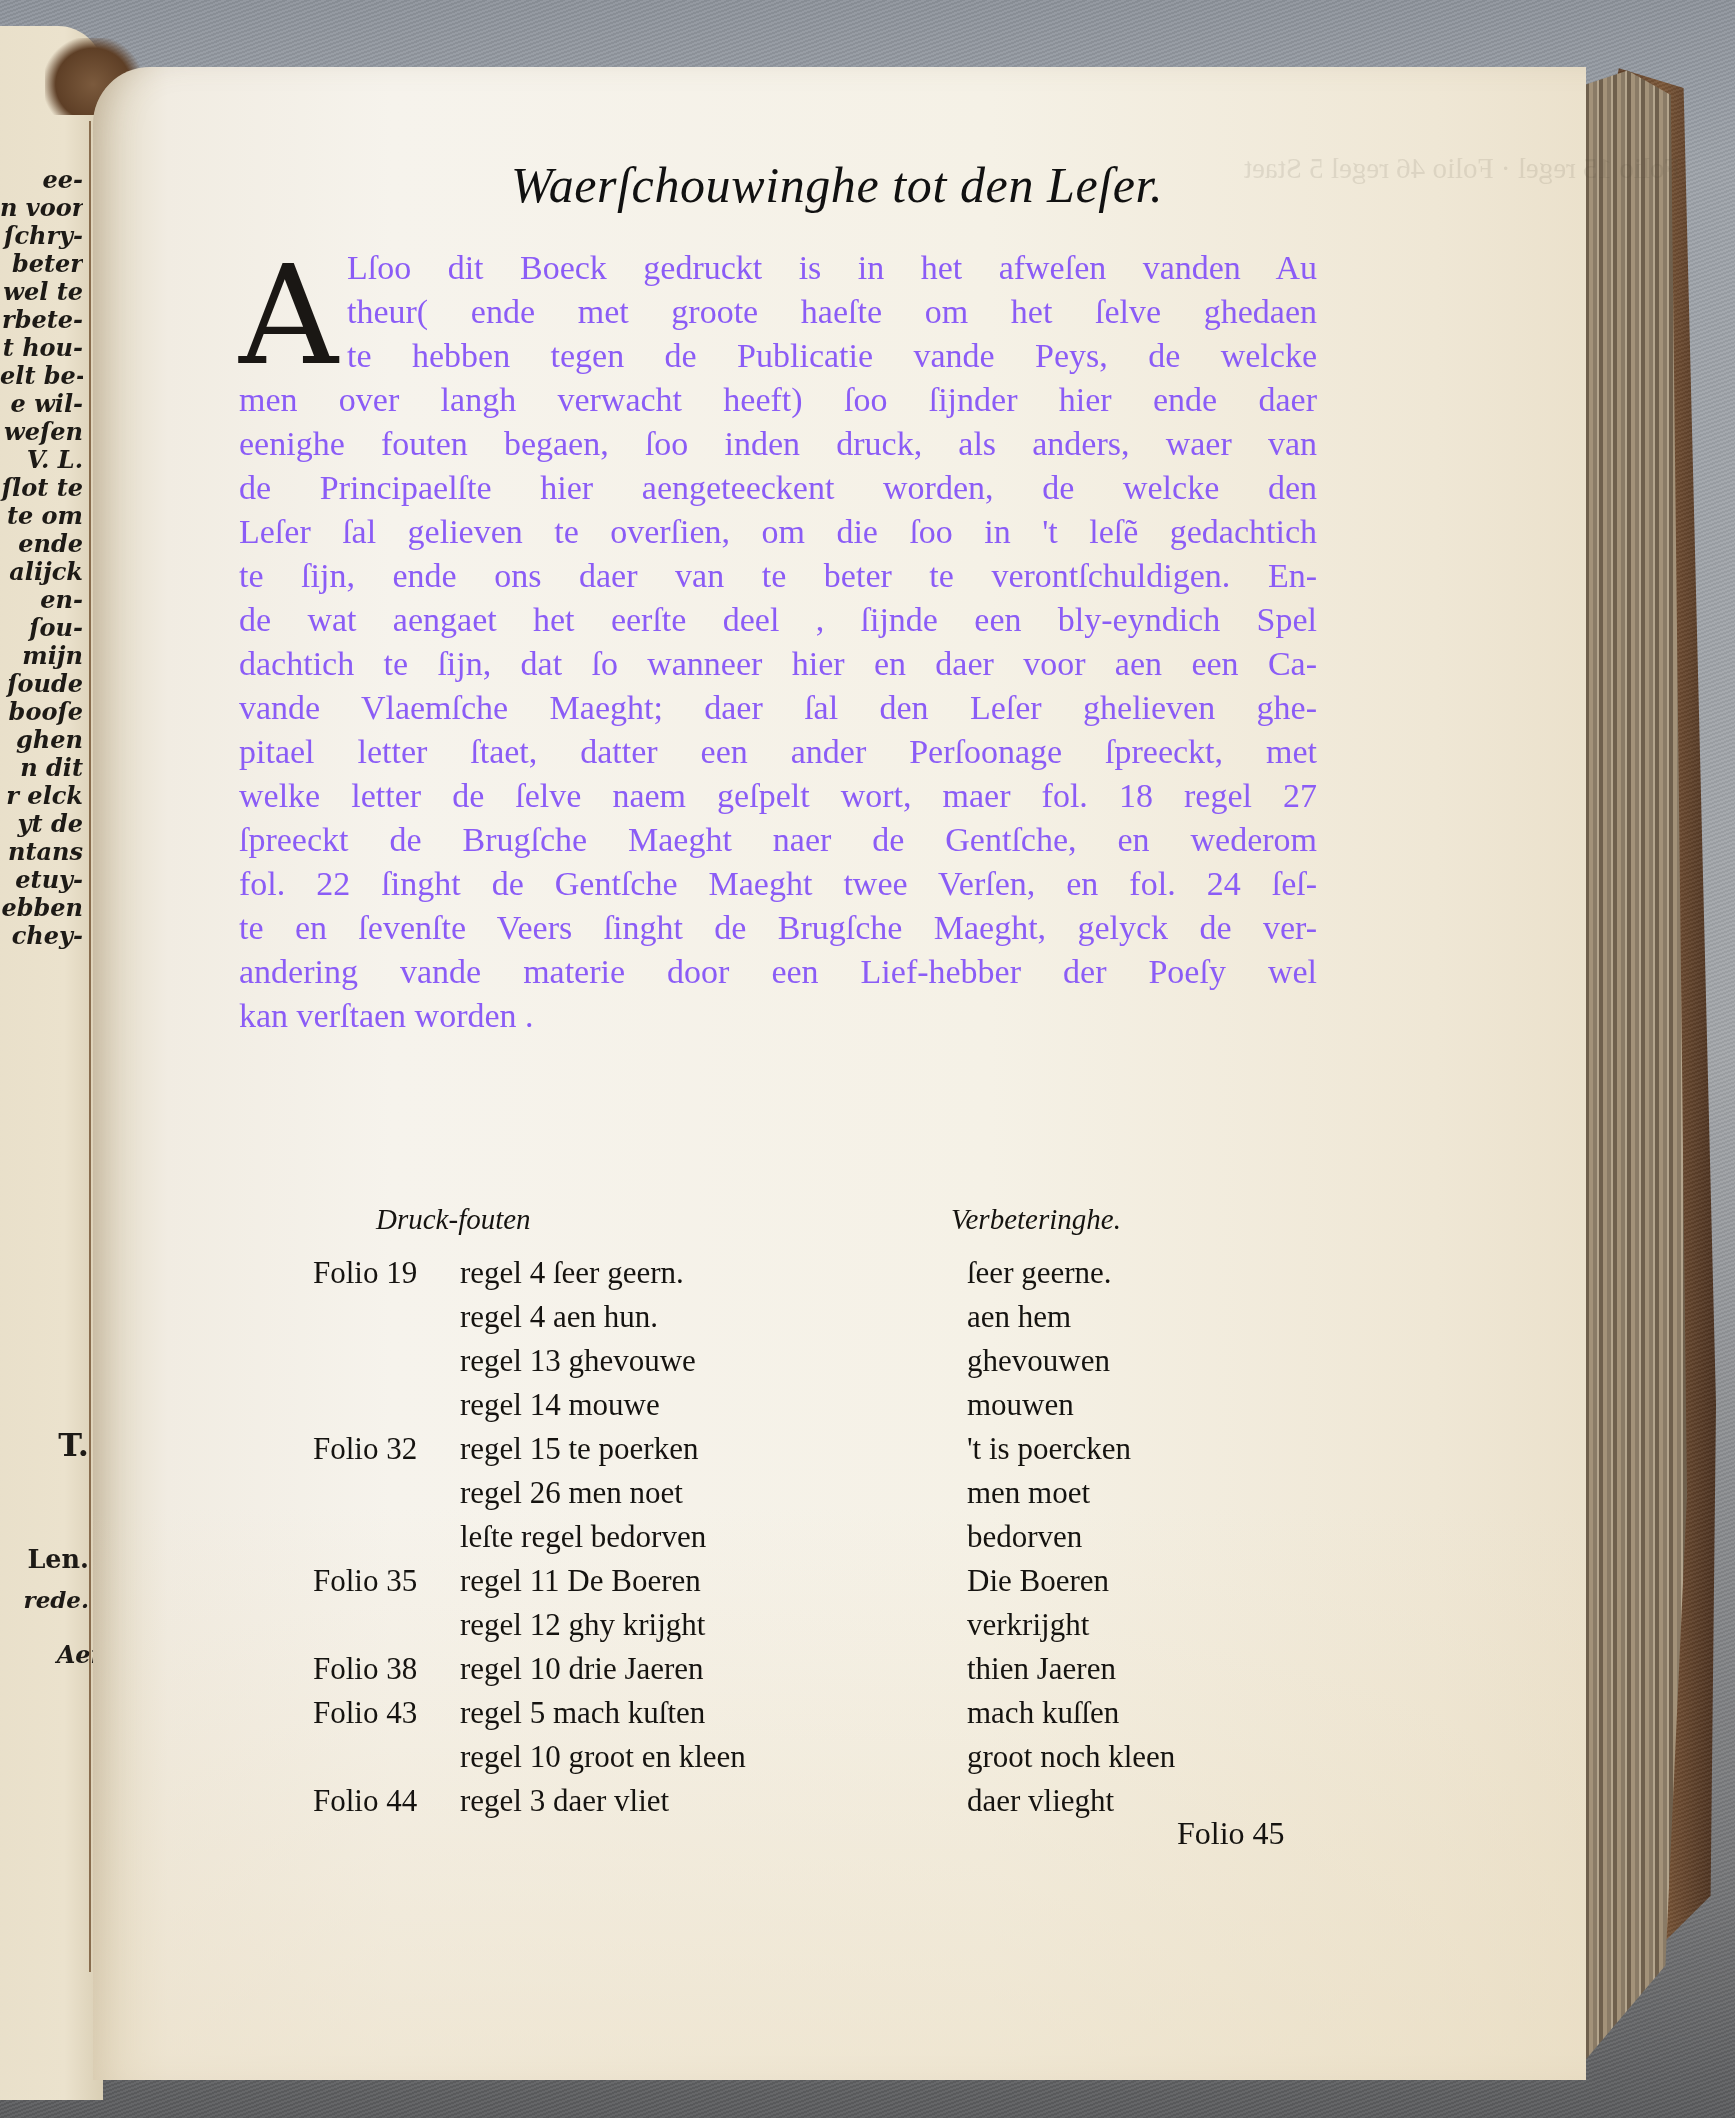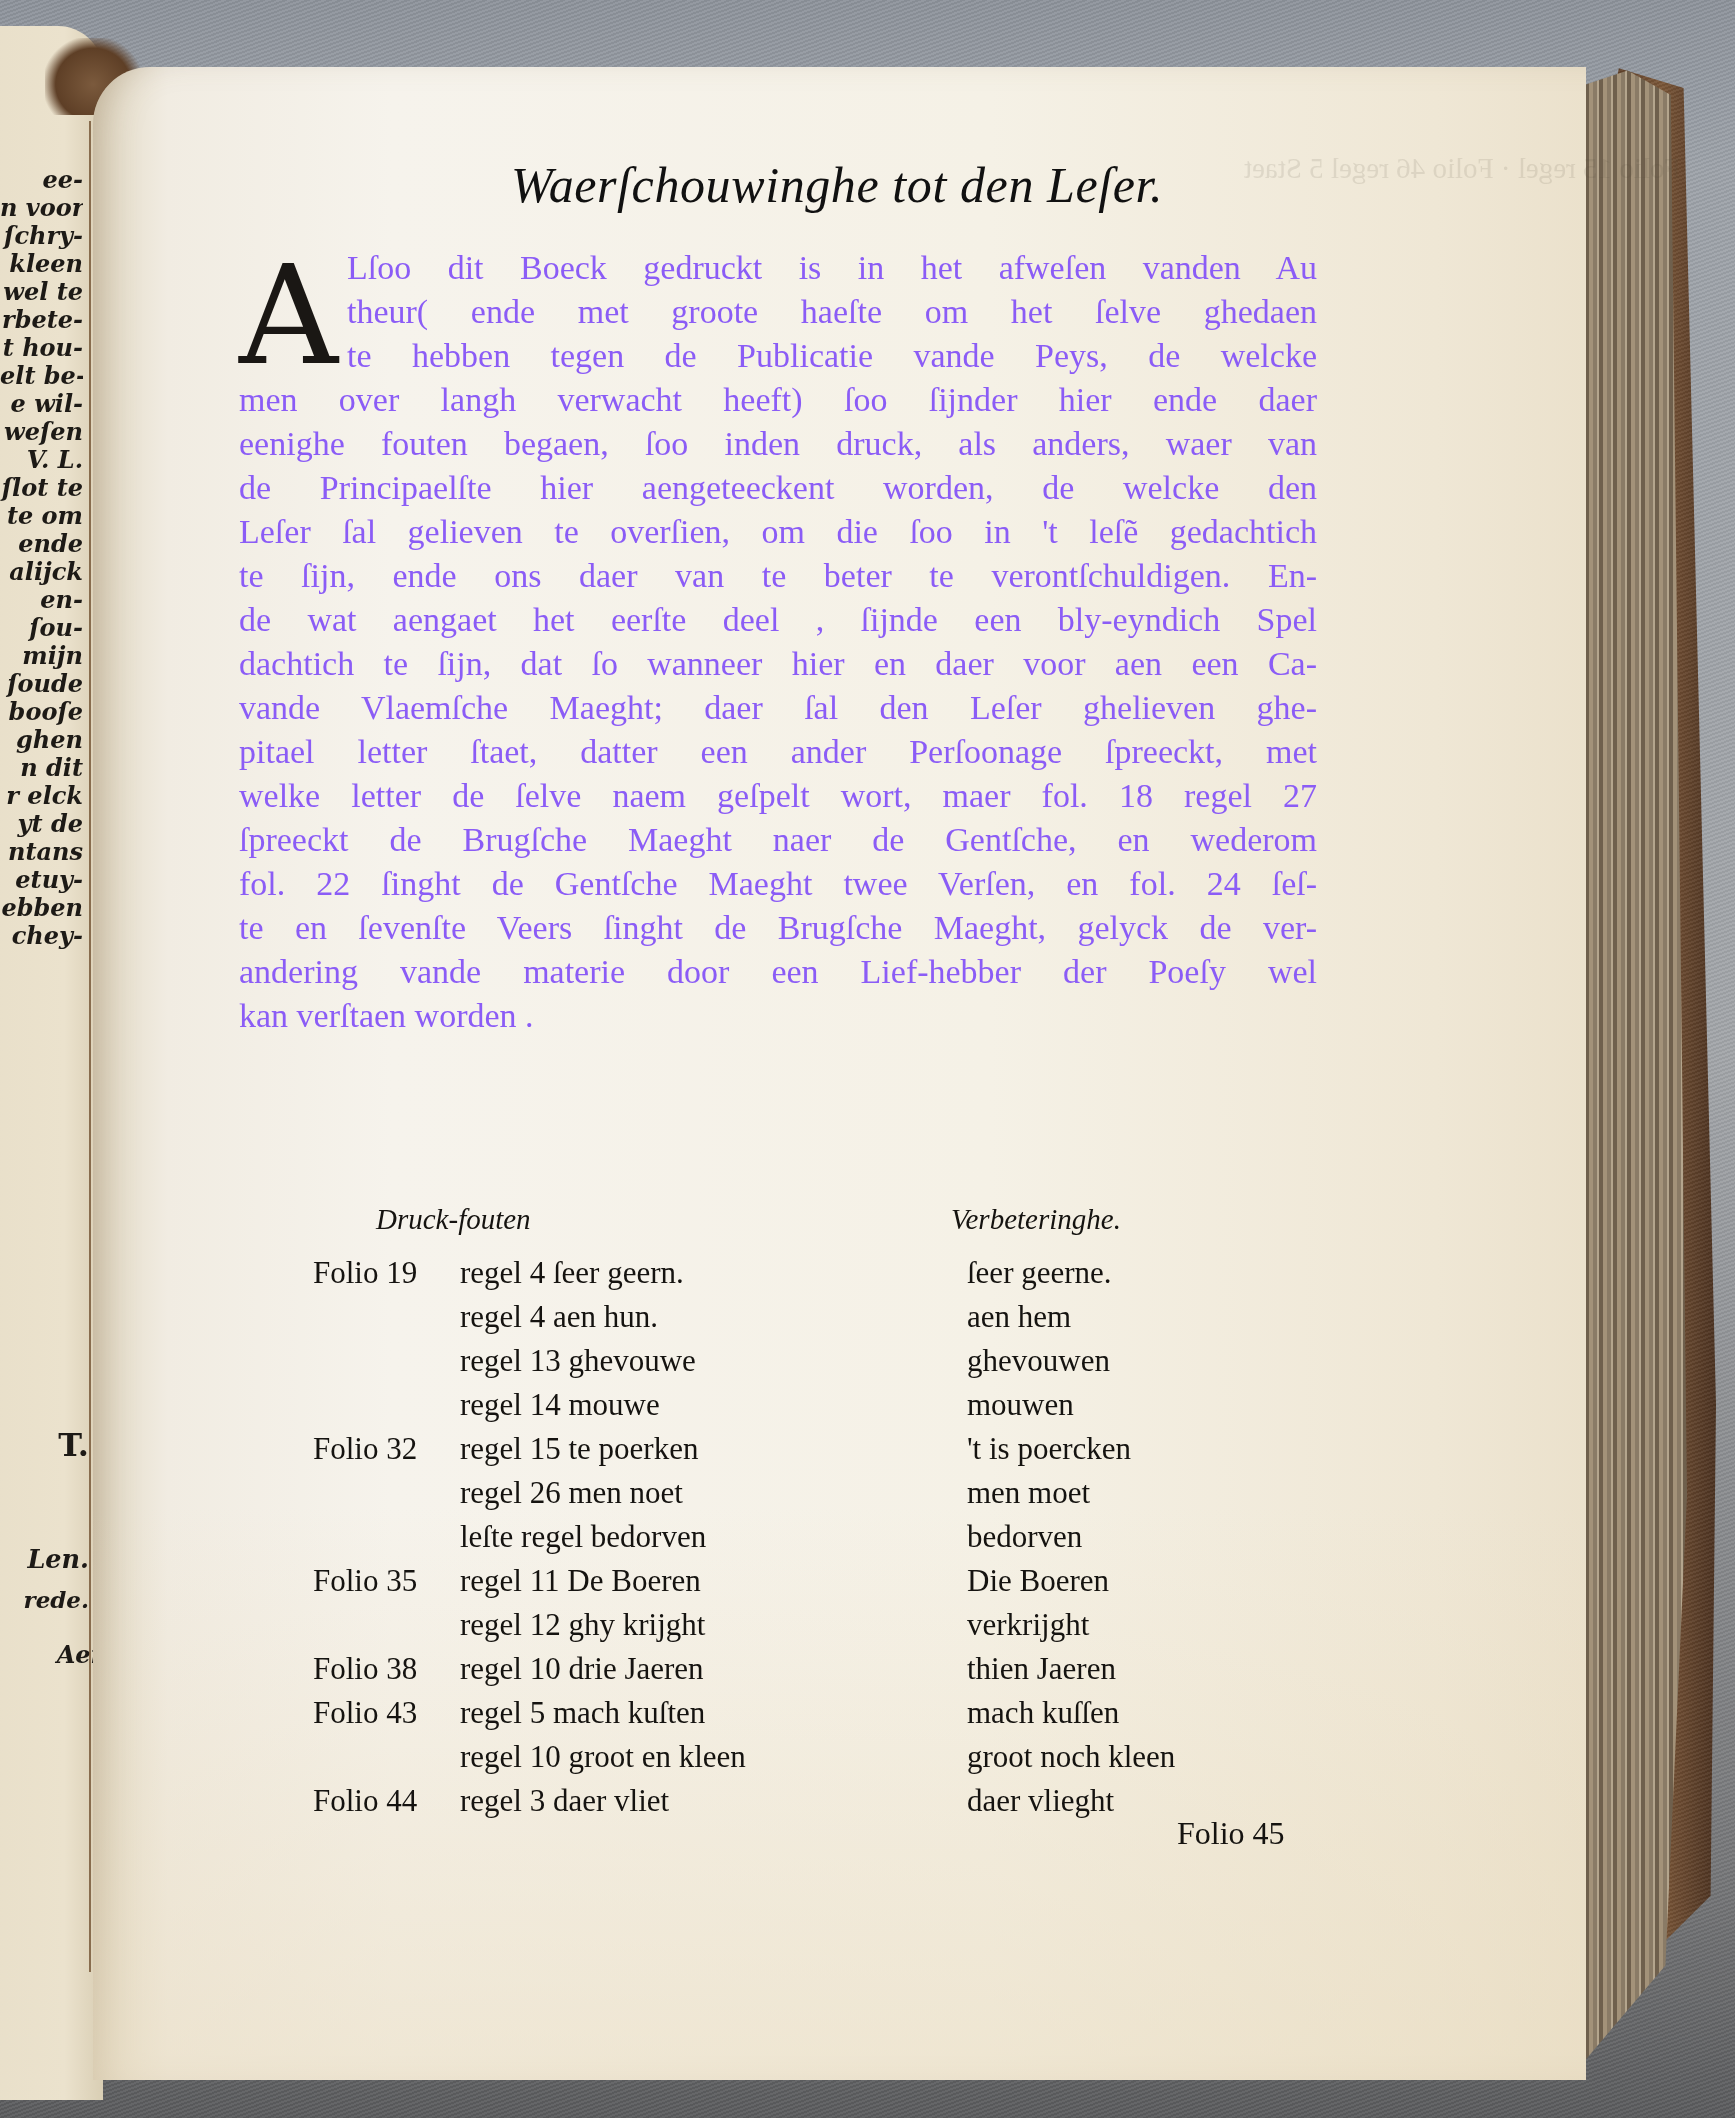--- a/index.html
+++ b/index.html
@@ -97,21 +97,21 @@
 <div class="cloth"></div>
 <div class="cover-edge"></div>
 
 <div class="left-page"></div>
 <div class="binding-tear"></div>
 <div class="left-margin-text" id="leftMargin">
     <div>ee-</div>
     <div></div>
     <div>n voor</div>
     <div>ſchry-</div>
-    <div>kleen</div>
+    <div>beter</div>
     <div>wel te</div>
     <div>rbete-</div>
     <div>t hou-</div>
     <div>elt be-</div>
     <div>e wil-</div>
     <div>weſen</div>
     <div>V. L.</div>
     <div>ſlot te</div>
     <div>te om</div>
     <div>ende</div>
@@ -124,21 +124,21 @@
     <div>ghen</div>
     <div>n dit</div>
     <div>r elck</div>
     <div>yt de</div>
     <div>ntans</div>
     <div>etuy-</div>
     <div>ebben</div>
     <div>chey-</div>
   </div>
 <div class="left-lower" style="top:1426px;font-size:32px;">T.</div>
-<div class="left-lower" style="top:1544px;font-size:25.5px;font-style:italic;">Len.</div>
+<div class="left-lower" style="top:1544px;font-size:25.5px;">Len.</div>
 <div class="left-lower" style="top:1586px;font-size:23px;font-style:italic;">rede.</div>
 <div class="left-lower" style="top:1640px;font-size:24px;font-style:italic;margin-left:19px;">Aen</div>
 <div class="left-gutter-line"></div>
 
 <div class="fore-edge"></div>
 
 <div class="page"></div>
 
 <div class="bleed" style="left:1244px;top:147px;">Folio 15 regel · Folio 46 regel 5 Staet</div>
 

